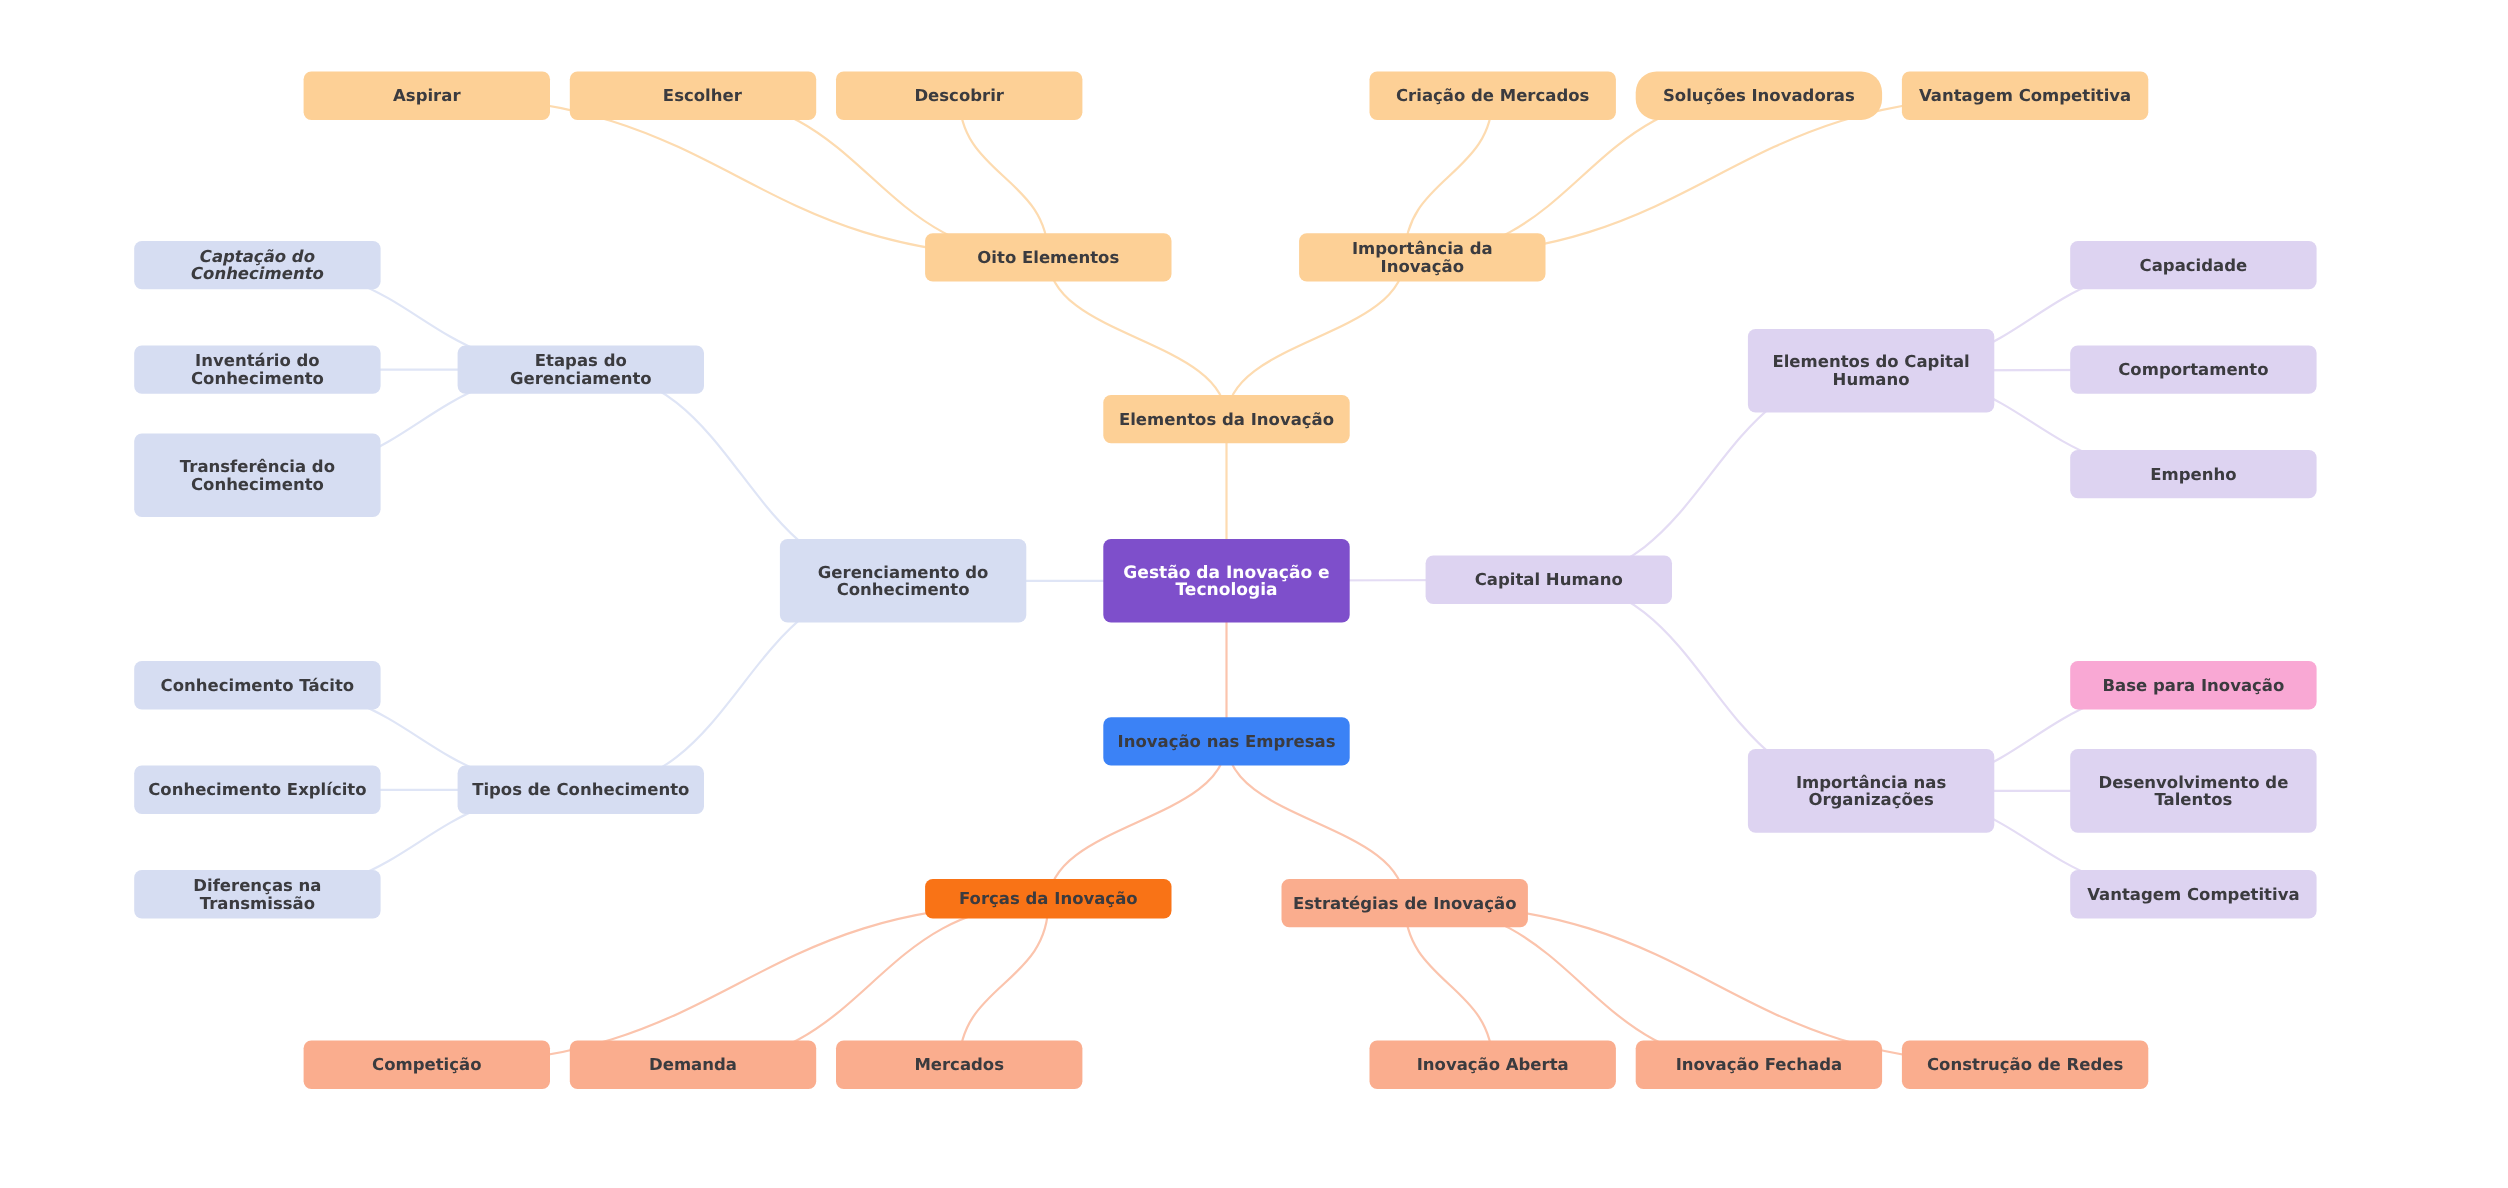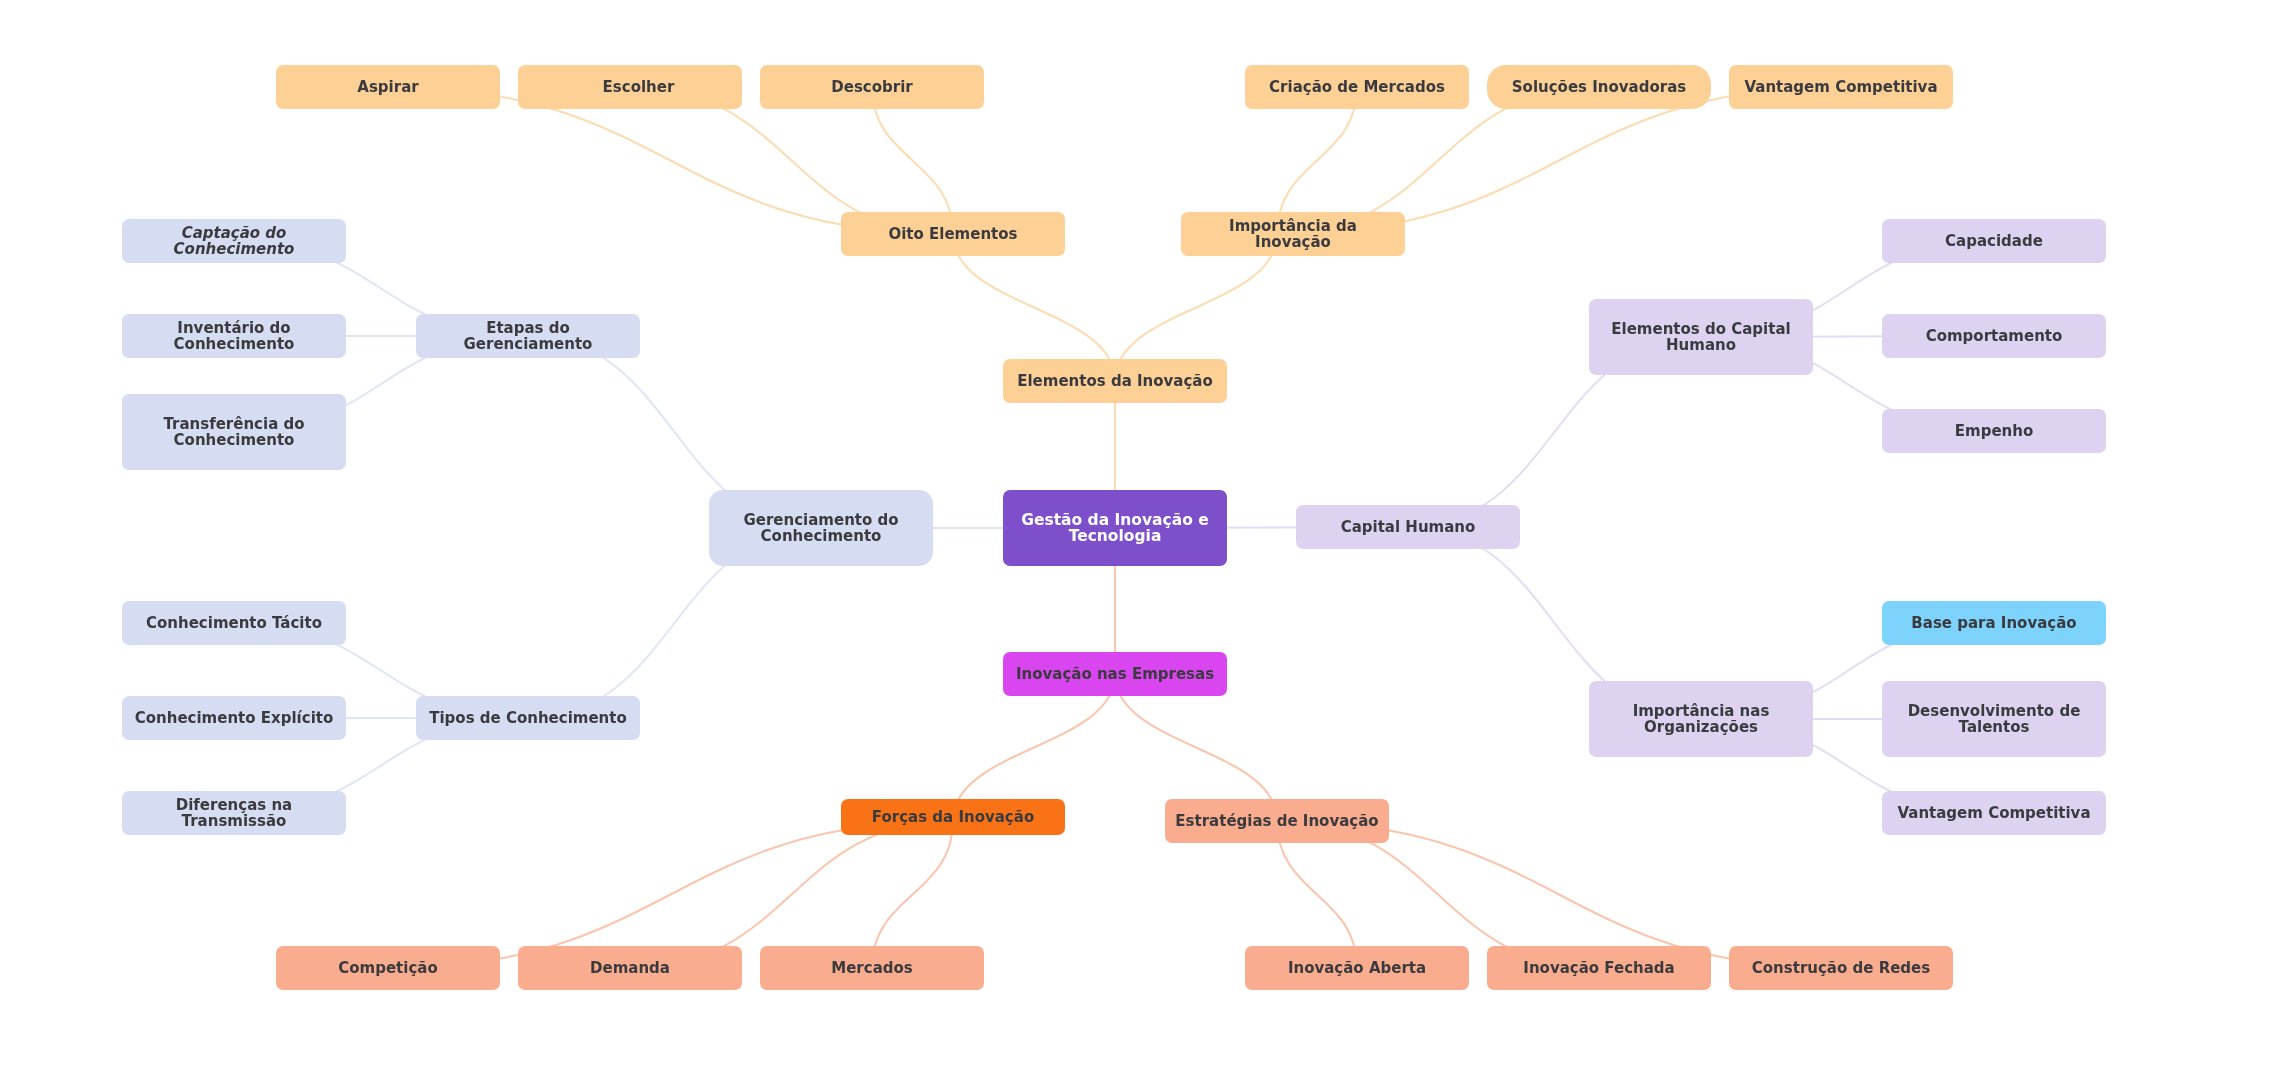--- a/index.html
+++ b/index.html
@@ -80,21 +80,21 @@
       </div>
       <div class="node" style="left: 1245px; top: 65px; width: 224px; height: 44px; background: rgb(253, 208, 150);">
         <span>Criação de Mercados</span>
       </div>
       <div class="node" style="left: 1487px; top: 65px; width: 224px; height: 44px; background: rgb(253, 208, 150); border-radius: 19px;">
         <span>Soluções Inovadoras</span>
       </div>
       <div class="node" style="left: 1729px; top: 65px; width: 224px; height: 44px; background: rgb(253, 208, 150);">
         <span>Vantagem Competitiva</span>
       </div>
-      <div class="node" style="left: 1003px; top: 652px; width: 224px; height: 44px; background: #d946ef;">
+      <div class="node" style="left: 1003px; top: 652px; width: 224px; height: 44px; background: #3b82f6;">
         <span>Inovação nas Empresas</span>
       </div>
       <div class="node" style="left: 841px; top: 799px; width: 224px; height: 36px; background: #f97316;">
         <span>Forças da Inovação</span>
       </div>
       <div class="node" style="left: 1165px; top: 799px; width: 224px; height: 44px; background: rgb(250, 173, 142);">
         <span>Estratégias de Inovação</span>
       </div>
       <div class="node" style="left: 276px; top: 946px; width: 224px; height: 44px; background: rgb(250, 173, 142);">
         <span>Competição</span>
@@ -107,21 +107,21 @@
       </div>
       <div class="node" style="left: 1245px; top: 946px; width: 224px; height: 44px; background: rgb(250, 173, 142);">
         <span>Inovação Aberta</span>
       </div>
       <div class="node" style="left: 1487px; top: 946px; width: 224px; height: 44px; background: rgb(250, 173, 142);">
         <span>Inovação Fechada</span>
       </div>
       <div class="node" style="left: 1729px; top: 946px; width: 224px; height: 44px; background: rgb(250, 173, 142);">
         <span>Construção de Redes</span>
       </div>
-      <div class="node" style="left: 709px; top: 490px; width: 224px; height: 76px; background: rgb(214, 221, 242); border-radius: 14px;">
+      <div class="node" style="left: 709px; top: 490px; width: 224px; height: 76px; background: rgb(214, 221, 242);">
         <span>Gerenciamento do Conhecimento</span>
       </div>
       <div class="node" style="left: 416px; top: 314px; width: 224px; height: 44px; background: rgb(214, 221, 242);">
         <span>Etapas do Gerenciamento</span>
       </div>
       <div class="node" style="left: 416px; top: 696px; width: 224px; height: 44px; background: rgb(214, 221, 242);">
         <span>Tipos de Conhecimento</span>
       </div>
       <div class="node" style="left: 122px; top: 219px; width: 224px; height: 44px; background: rgb(214, 221, 242); font-style: italic;">
         <span>Captação do Conhecimento</span>
@@ -152,21 +152,21 @@
       </div>
       <div class="node" style="left: 1882px; top: 219px; width: 224px; height: 44px; background: rgb(221, 211, 241);">
         <span>Capacidade</span>
       </div>
       <div class="node" style="left: 1882px; top: 314px; width: 224px; height: 44px; background: rgb(221, 211, 241);">
         <span>Comportamento</span>
       </div>
       <div class="node" style="left: 1882px; top: 409px; width: 224px; height: 44px; background: rgb(221, 211, 241);">
         <span>Empenho</span>
       </div>
-      <div class="node" style="left: 1882px; top: 601px; width: 224px; height: 44px; background: #7dd3fc; justify-content: center;">
+      <div class="node" style="left: 1882px; top: 601px; width: 224px; height: 44px; background: #f9a8d4; justify-content: center;">
         <span>Base para Inovação</span>
       </div>
       <div class="node" style="left: 1882px; top: 681px; width: 224px; height: 76px; background: rgb(221, 211, 241);">
         <span>Desenvolvimento de Talentos</span>
       </div>
       <div class="node" style="left: 1882px; top: 791px; width: 224px; height: 44px; background: rgb(221, 211, 241);">
         <span>Vantagem Competitiva</span>
       </div>
     </div>
 </div>

